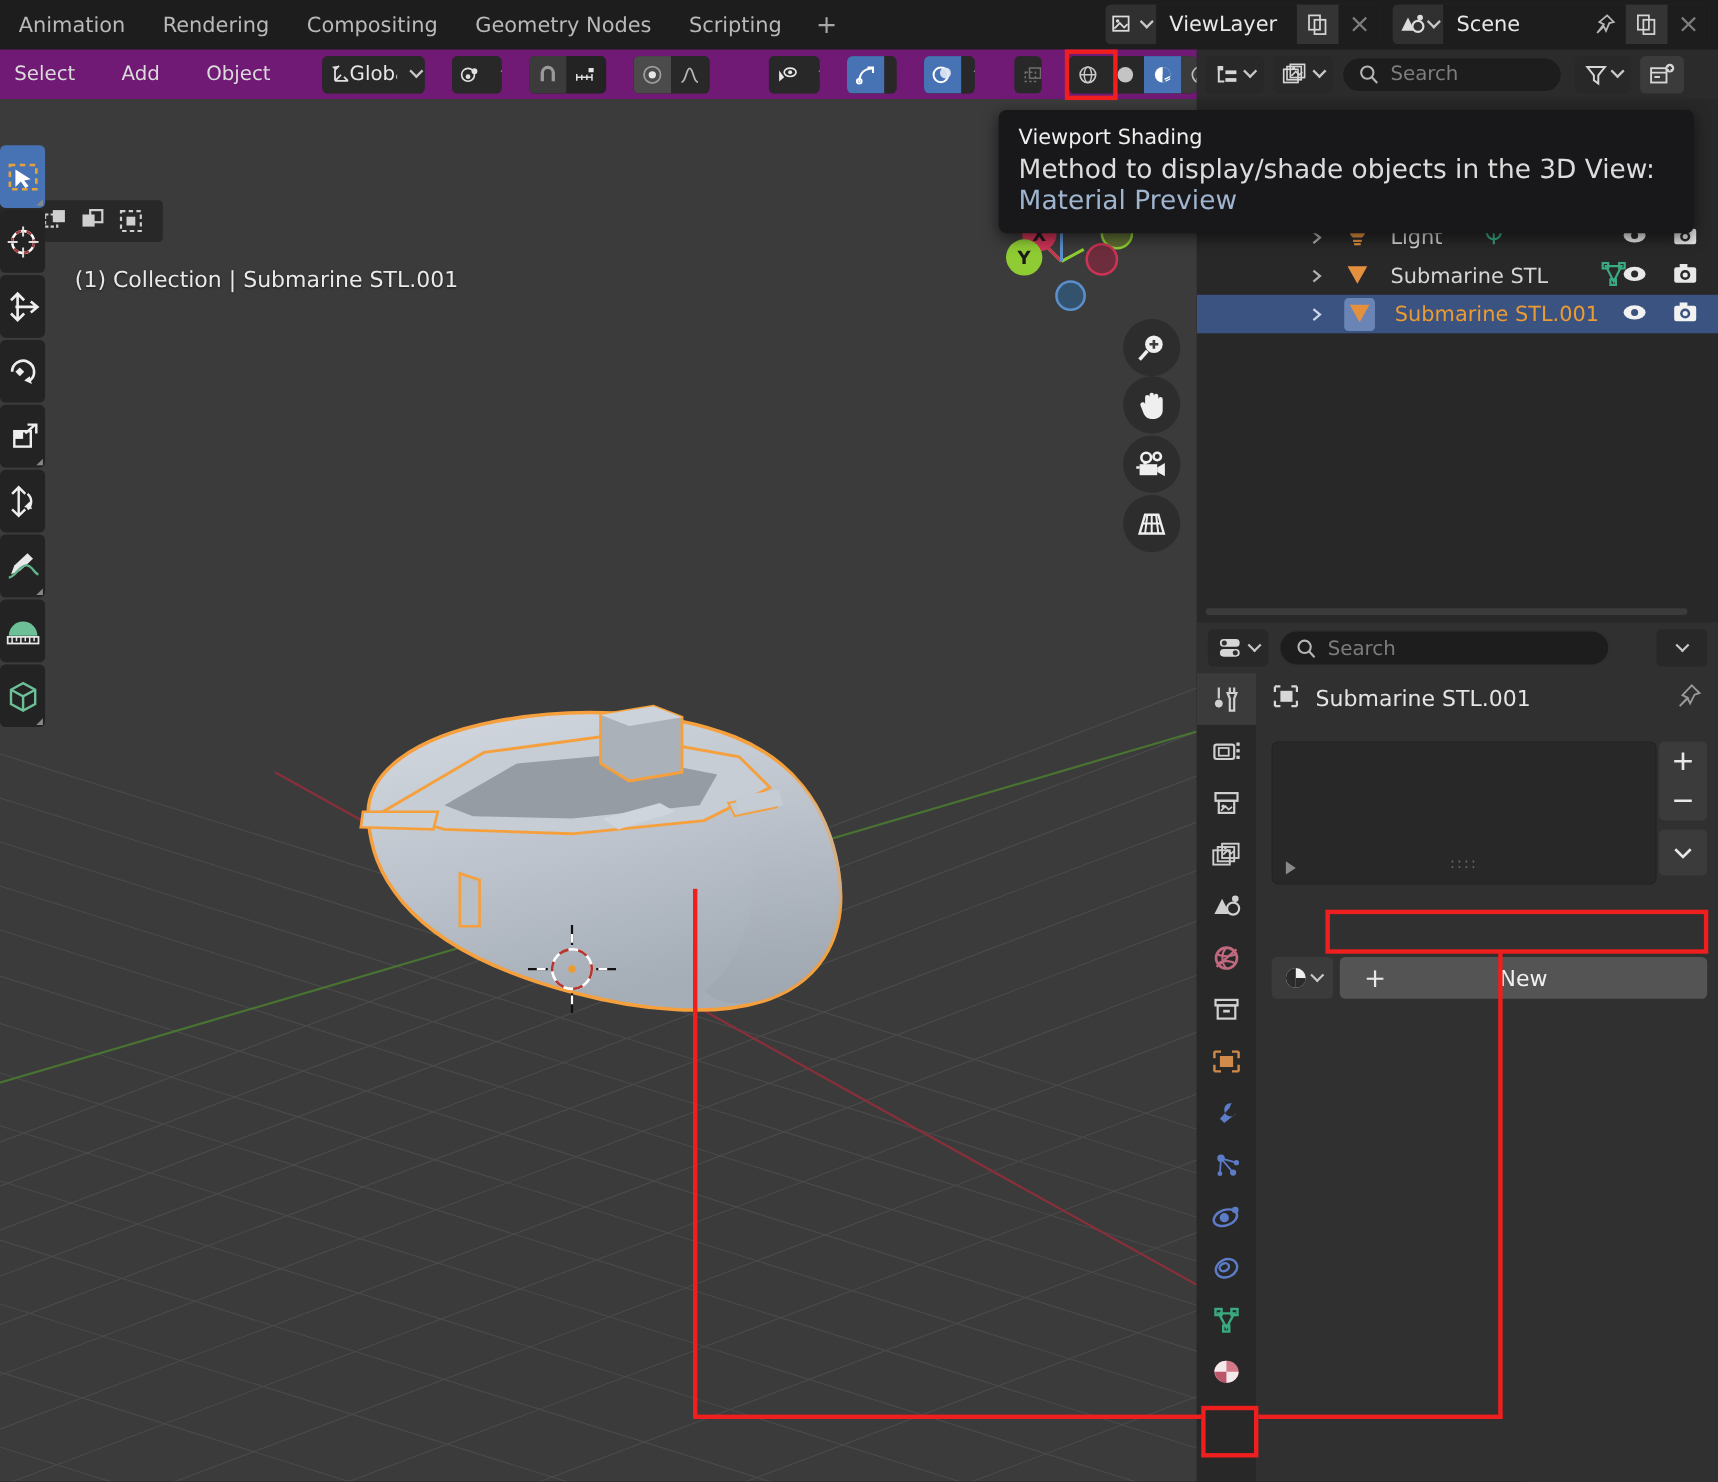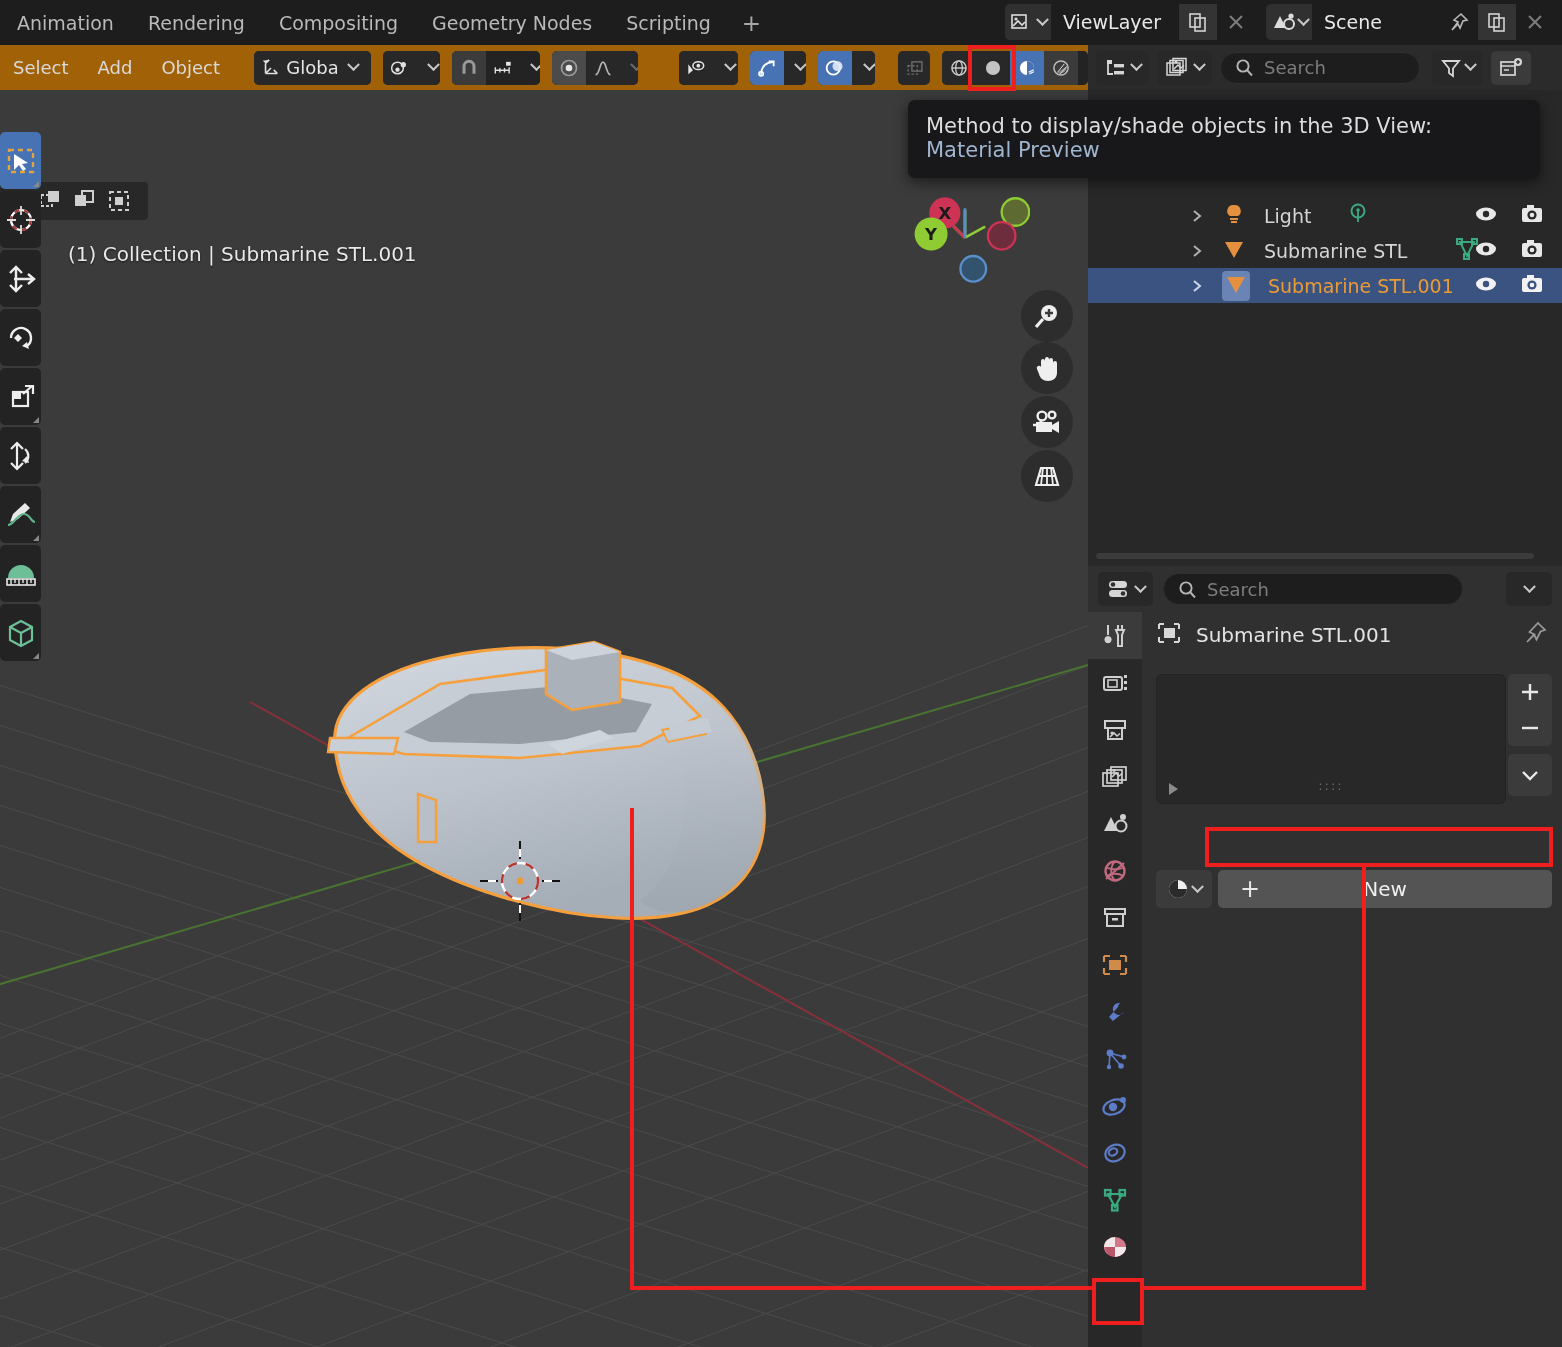--- a/index.html
+++ b/index.html
@@ -40,21 +40,21 @@
   .idblock .tailbtn {
     width: 38px; height: 36px; display: flex; align-items: center; justify-content: center;
     background: #1d1d1d;
   }
   .idblock .tailbtn.dup { background: #343434; }
   .idblock .tailbtn.x { background: #1d1d1d; }
 
   
   .vheader {
     position: absolute; left: 0; top: 45px; width: 1088px; height: 45px;
-    background: #a16207; display: flex; align-items: center; gap: 3px;
+    background: #701a75; display: flex; align-items: center; gap: 16px;
   }
   .menu-item {
     font-size: 18px; color: #dadada; padding: 0 13px; height: 45px;
     display: flex; align-items: center;
   }
   .hgroup {
     display: flex; align-items: center; height: 34px; border-radius: 5px;
     background: #282828; overflow: hidden; margin-left: 9px;
   }
   .hbtn {
@@ -108,21 +108,21 @@
     display: flex; align-items: center; justify-content: center; margin-bottom: 2px; }
   .navcol { position: absolute; right: 15px; top: 200px; }
 
   
   .tooltip {
     position: absolute; left: 908px; top: 100px; width: 632px;
     background: #18181a; border-radius: 7px; padding: 14px 18px 16px 18px;
     box-shadow: 0 4px 14px rgba(0,0,0,.55); z-index: 50;
   }
   .tt-title { font-size: 19px; color: #efefef; margin-bottom: 4px; }
-  .tt-body  { font-size: 21px; color: #dcdcdc; }
+  .tt-body  { font-size: 24px; color: #dcdcdc; }
   .tt-val   { color: #9fb5cf; }
   .tt-sub   { font-size: 19px; color: #a8a8a8; margin-top: 2px; }
 
   
   .outliner { position: absolute; left: 1088px; top: 90px; width: 474px; height: 476px;
     background: #282828; overflow: hidden; }
   .orow { height: 35px; display: flex; align-items: center; position: relative; gap: 10px; }
   .orow.sel { background: #3b5381; }
   .orow .expander { width: 30px; display:flex; align-items:center; justify-content:center; }
   .orow .oname { font-size: 19px; color: #d5d5d5; margin-left: 8px; }
@@ -961,20 +961,21 @@
         </div>
         <div class="newbtn">
           <span class="nplus">+</span>
           <span class="nlbl">New</span>
         </div>
       </div>
     </div>
   </div>
 
   <div class="tooltip">
+    <div class="tt-title">Viewport Shading</div>
     <div class="tt-body">
       <span>Method to display/shade objects in the 3D View:</span>
       <span class="tt-val">Material Preview</span>
     </div>
   </div>
 
   <div class="redbox" style="left:968px; top:45px; width:48px; height:46px;"></div>
 
   <div class="redbox" style="left:1205px; top:827px; width:348px; height:40px;"></div>
 

